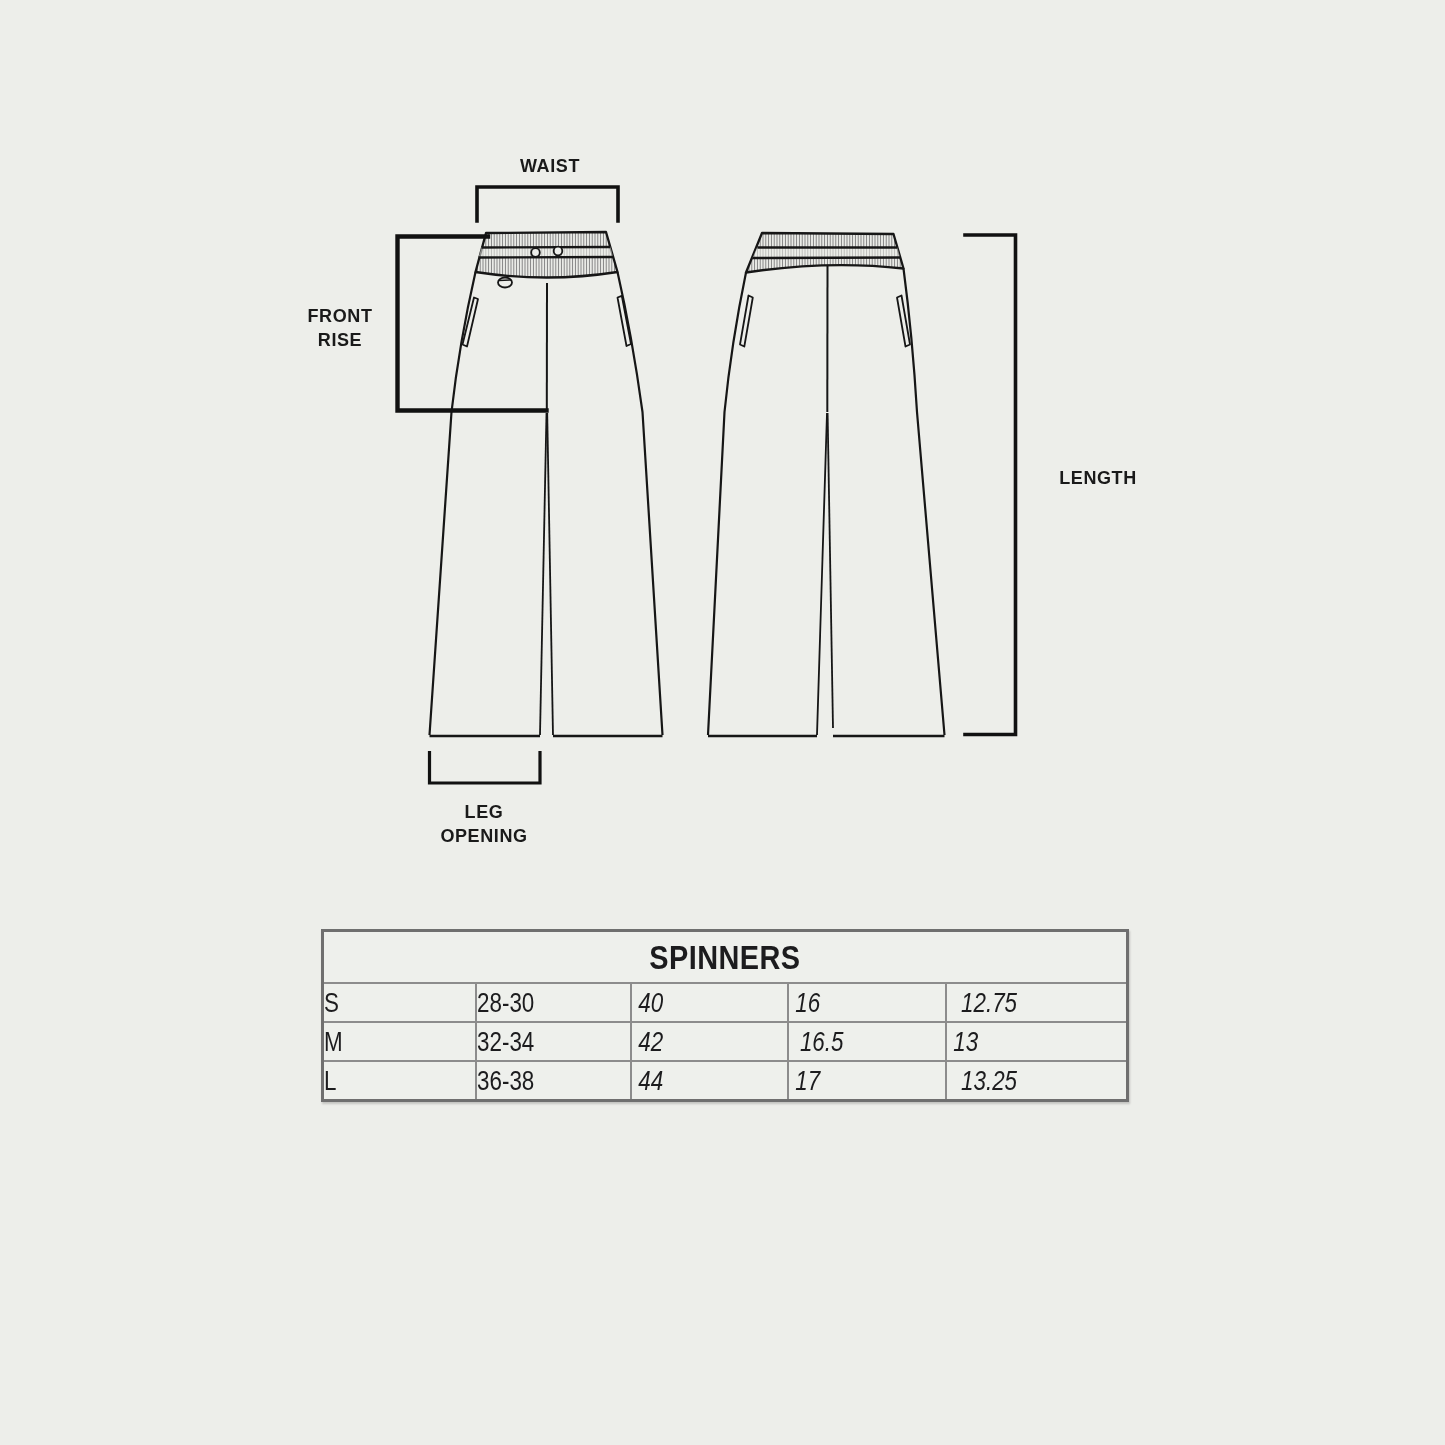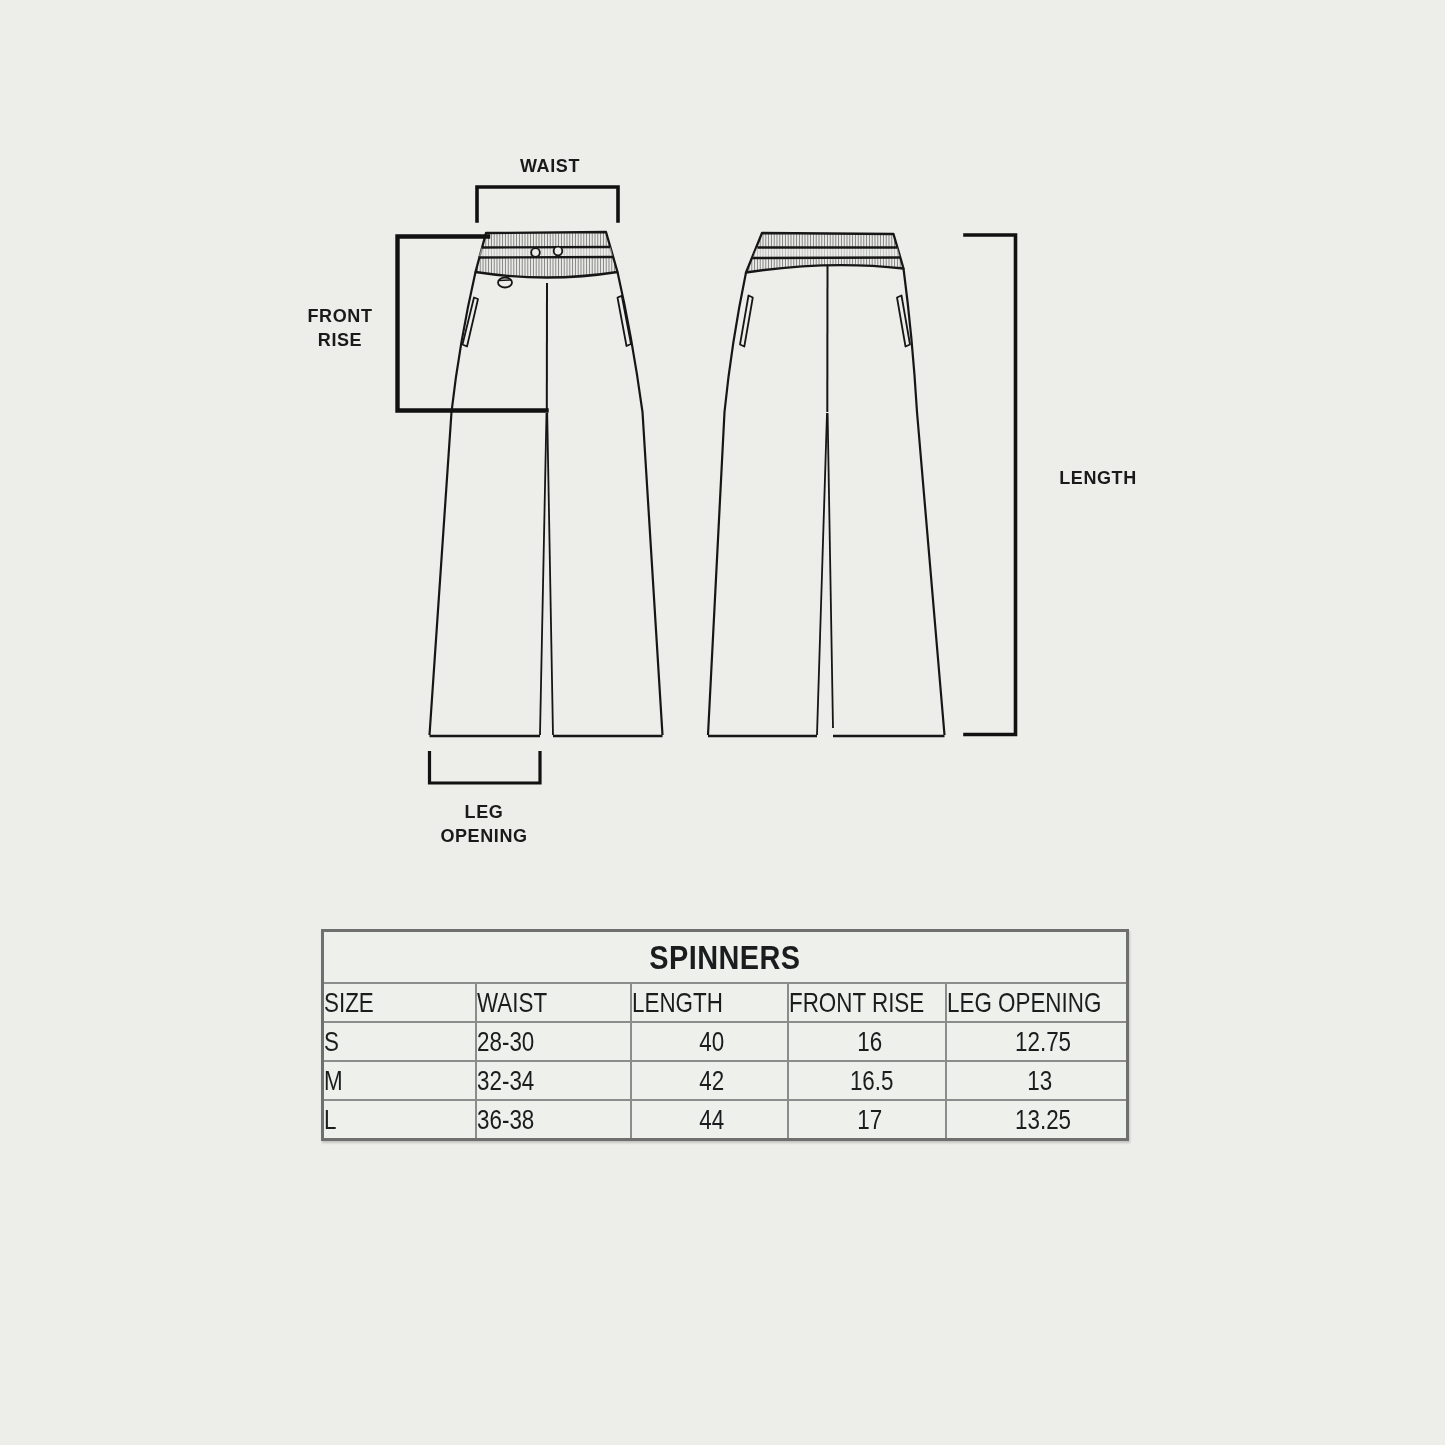--- a/index.html
+++ b/index.html
@@ -11,21 +11,21 @@
   .chart-wrap{position:absolute;left:321px;top:929px;}
   table.size-chart{border-collapse:collapse;table-layout:fixed;width:805px;
     background:#eef0ec;border:3px solid #6f6f6f;box-shadow:1px 2px 2px rgba(0,0,0,0.18);}
   table.size-chart td,table.size-chart th{border:2px solid #8c8c8c;padding:0;
     color:#1c1c1e;font-size:28px;font-weight:normal;line-height:1;white-space:nowrap;overflow:hidden;}
   .c0{width:153px}.c1{width:155px}.c2{width:157px}.c3{width:158px}.c4{width:182px}
   tr.title-row td{height:50px;text-align:center;}
   tr.head-row th{height:37px;text-align:left;}
   tr.data-row td{height:37px;}
   .al{text-align:left;padding-left:7px;}
-  .ar{text-align:center;padding-right:9px;}
+  .ar{text-align:left;padding-right:9px;font-style:italic;}
   th.al{padding-left:7px;}
   .cnd{display:inline-block;transform:scaleX(0.8);transform-origin:left center;}
   .ar .cnd{transform-origin:right center;}
   .title-txt{display:inline-block;font-weight:bold;font-size:34px;transform:scaleX(0.85);transform-origin:center center;letter-spacing:0.5px;}
 
   
   .lbl{font-family:"Liberation Sans", sans-serif;font-size:18px;font-weight:bold;fill:#1a1a1a;letter-spacing:0.6px;}
 </style>
 </head>
 <body>
@@ -102,27 +102,20 @@
         <col class="c0">
           <col class="c1">
           <col class="c2">
           <col class="c3">
           <col class="c4">
       </colgroup>
       <tbody>
         <tr class="title-row">
           <td colspan="5"><span class="title-txt">SPINNERS</span></td>
         </tr>
-        <tr class="head-row">
-          <th class="al"><span class="cnd">SIZE</span></th>
-          <th class="al"><span class="cnd">WAIST</span></th>
-          <th class="al"><span class="cnd">LENGTH</span></th>
-          <th class="al"><span class="cnd">FRONT RISE</span></th>
-          <th class="al"><span class="cnd">LEG OPENING</span></th>
-        </tr>
         <tr class="data-row">
           <td class="al"><span class="cnd">S</span></td>
           <td class="al"><span class="cnd">28-30</span></td>
           <td class="ar"><span class="cnd">40</span></td>
           <td class="ar"><span class="cnd">16</span></td>
           <td class="ar"><span class="cnd">12.75</span></td>
         </tr>
         <tr class="data-row">
           <td class="al"><span class="cnd">M</span></td>
           <td class="al"><span class="cnd">32-34</span></td>

